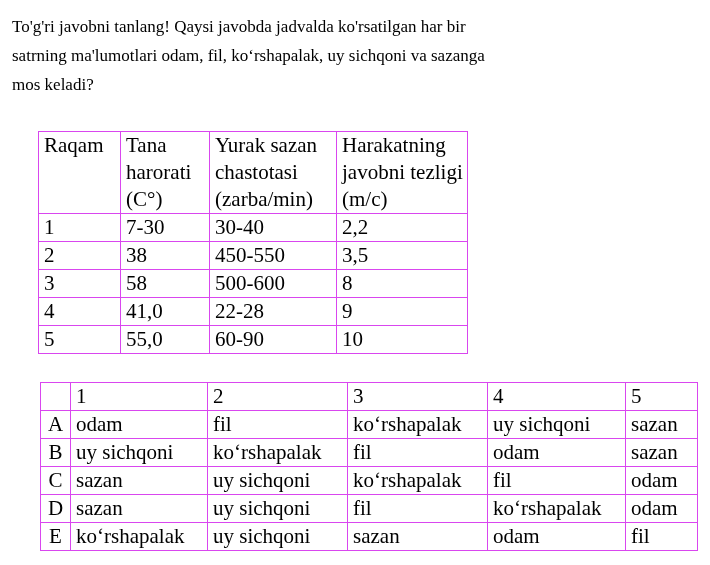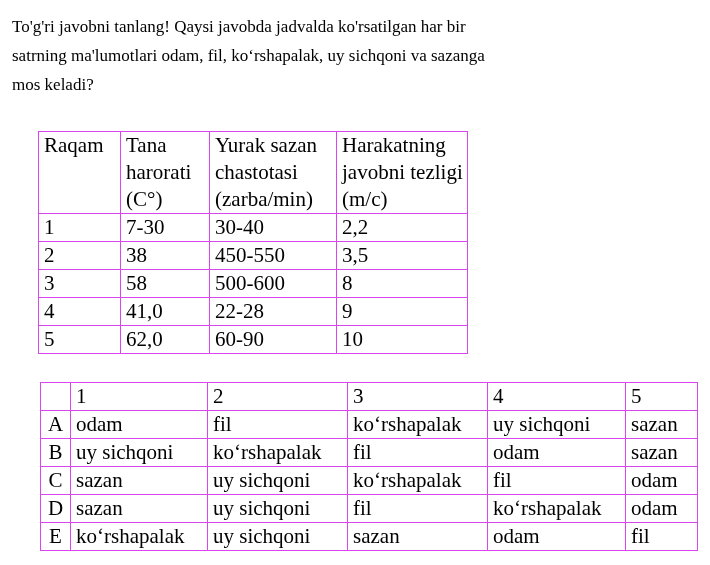--- a/index.html
+++ b/index.html
@@ -91,21 +91,21 @@
         <td>8</td>
       </tr>
       <tr>
         <td>4</td>
         <td>41,0</td>
         <td>22-28</td>
         <td>9</td>
       </tr>
       <tr>
         <td>5</td>
-        <td>62,0</td>
+        <td>55,0</td>
         <td>60-90</td>
         <td>10</td>
       </tr>
     </tbody>
   </table>
 
   <table id="answer-table">
     <colgroup>
       <col style="width:30px">
         <col style="width:137px">

